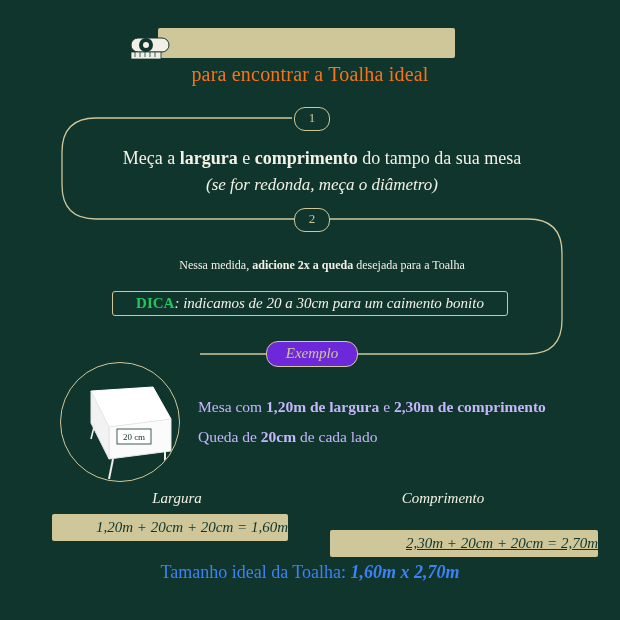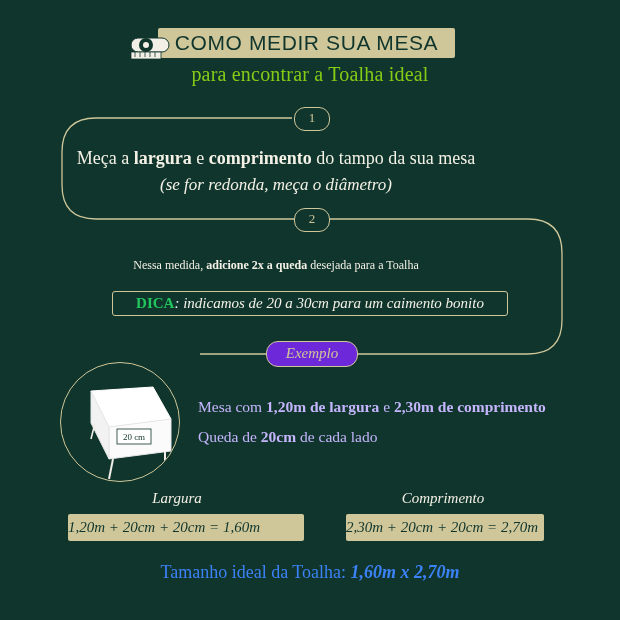--- a/index.html
+++ b/index.html
@@ -44,21 +44,21 @@
     letter-spacing: 0.6px;
     font-family: "Liberation Sans", sans-serif;
   }
   .subtitle {
     position: absolute;
     left: 0;
     top: 63px;
     width: 620px;
     text-align: center;
     font-size: 20px;
-    color: #84cc16;
+    color: #f97316;
     font-family: "Liberation Serif", serif;
     font-style: normal;
     letter-spacing: 0.2px;
   }
   .tape-icon {
     position: absolute;
     left: 128px;
     top: 34px;
     width: 44px;
     height: 32px;
@@ -108,20 +108,21 @@
     font-style: italic;
   }
 
   
   .step-line {
     position: absolute;
     width: 552px;
     text-align: center;
     font-family: "Liberation Serif", serif;
     color: #f4f1e6;
+    padding-left: 46px;
   }
   #s1l1 { top: 148px; font-size: 18px; }
   #s1l2 { top: 175px; font-size: 17px; font-style: italic; }
   #s2l1 { top: 258px; font-size: 12px; }
 
   .bold { font-weight: bold; }
 
   
   .tip-box {
     position: absolute;
@@ -183,26 +184,25 @@
 
   .calc-box {
     position: absolute;
     height: 27px;
     background: #cfc79a;
     border-radius: 2px;
     color: #10352c;
     font-family: "Liberation Serif", serif;
     font-size: 15px;
     line-height: 27px;
-    text-align: left;
+    text-align: right;
     font-style: italic;
-    margin-left: 16px;
   }
   #box-larg { left: 52px; top: 514px; width: 236px; }
-  #box-comp { left: 330px; top: 514px; width: 198px; }
+  #box-comp { left: 330px; top: 530px; width: 268px; text-decoration: underline; }
 
   .final {
     position: absolute;
     left: 0;
     top: 562px;
     width: 620px;
     text-align: center;
     font-family: "Liberation Serif", serif;
     font-size: 18px;
     color: #3b82f6;
@@ -218,21 +218,20 @@
 
     <path d="M 292 118 L 96 118 Q 62 118 62 152 L 62 185 Q 62 219 96 219 L 292 219" fill="none" stroke="#cfc79a" stroke-width="1.3"></path>
     <path d="M 330 118 L 430 118" fill="none" stroke="#cfc79a" stroke-width="1.3" opacity="0"></path>
 
     <path d="M 330 219 L 528 219 Q 562 219 562 253 L 562 320 Q 562 354 528 354 L 358 354" fill="none" stroke="#cfc79a" stroke-width="1.3"></path>
     <path d="M 266 354 L 200 354" fill="none" stroke="#cfc79a" stroke-width="1.3"></path>
     <path d="M 330 219 L 292 219" fill="none" stroke="#cfc79a" stroke-width="1.3"></path>
   </svg>
 
   <div class="title-band"></div>
-  <div class="title-text">COMO MEDIR SUA MESA</div>
   <div class="subtitle">para encontrar a Toalha ideal</div>
 
   <svg class="tape-icon" viewBox="0 0 44 32">
     <rect x="3" y="4" width="38" height="14" rx="7" fill="#f2efe6" stroke="#10352c" stroke-width="1"></rect>
     <circle cx="18" cy="11" r="7" fill="#10352c"></circle>
     <circle cx="18" cy="11" r="3" fill="#f2efe6"></circle>
     <rect x="3" y="18" width="30" height="7" fill="#f2efe6" stroke="#10352c" stroke-width="0.8"></rect>
     <line x1="7" y1="18" x2="7" y2="23" stroke="#10352c" stroke-width="0.8"></line>
     <line x1="12" y1="18" x2="12" y2="23" stroke="#10352c" stroke-width="0.8"></line>
     <line x1="17" y1="18" x2="17" y2="23" stroke="#10352c" stroke-width="0.8"></line>

